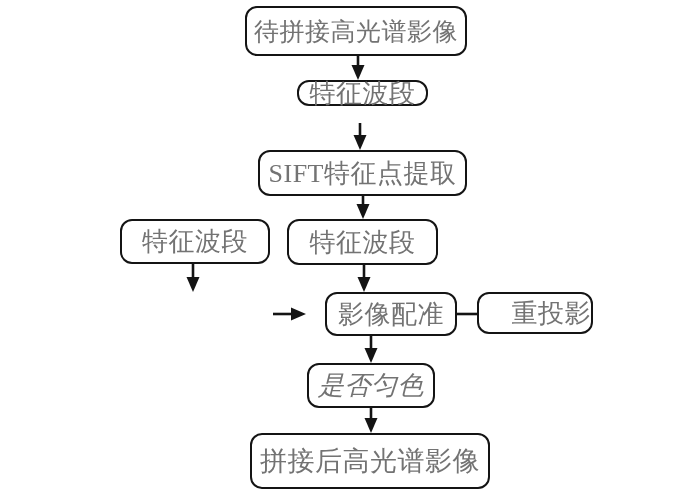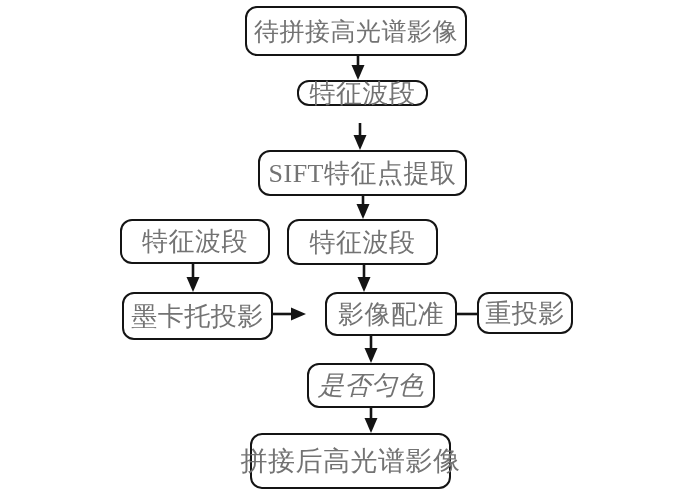--- a/index.html
+++ b/index.html
@@ -23,23 +23,23 @@
     white-space:nowrap;
   }
   
   .n-input    {left:245px;top:6px;  width:222px;height:50px;font-size:25px;}
   .n-bands    {left:297px;top:80px; width:131px;height:26px;}
   .n-sift     {left:258px;top:150px;width:209px;height:46px;align-items:center;}
   .n-match    {left:287px;top:219px;width:151px;height:46px;}
   .n-latlon   {left:120px;top:219px;width:150px;height:45px;}
   .n-mercator {left:122px;top:292px;width:151px;height:48px;}
   .n-register {left:306px;top:292px;width:132px;height:44px;margin-left:19px;}
-  .n-reproject{left:477px;top:292px;width:96px;height:42px;}
+  .n-reproject{left:477px;top:292px;width:116px;height:42px;justify-content:flex-end;}
   .n-balance  {left:307px;top:363px;width:128px;height:45px;font-style:italic;}
-  .n-output   {left:250px;top:433px;width:201px;height:56px;font-size:27px;}
+  .n-output   {left:250px;top:433px;width:240px;height:56px;font-size:27px;}
   #arrows{position:absolute;left:0;top:0;width:700px;height:493px;pointer-events:none;}
   #arrows line{stroke:#141414;stroke-width:2.6;}
   #arrows polygon{fill:#141414;stroke:none;}
 </style>
 </head>
 <body>
 
 <div id="canvas">
 
   <svg id="arrows" viewBox="0 0 700 493" xmlns="http://www.w3.org/2000/svg">
@@ -94,23 +94,20 @@
   </div>
 
   <div class="node n-match">
     <span>特征波段</span>
   </div>
 
   <div class="node n-latlon">
     <span>特征波段</span>
   </div>
 
-  <div class="node n-mercator">
-    <span>墨卡托投影</span>
-  </div>
 
   <div class="node n-register">
     <span>影像配准</span>
   </div>
 
   <div class="node n-reproject">
     <span>重投影</span>
   </div>
 
   <div class="node n-balance">

